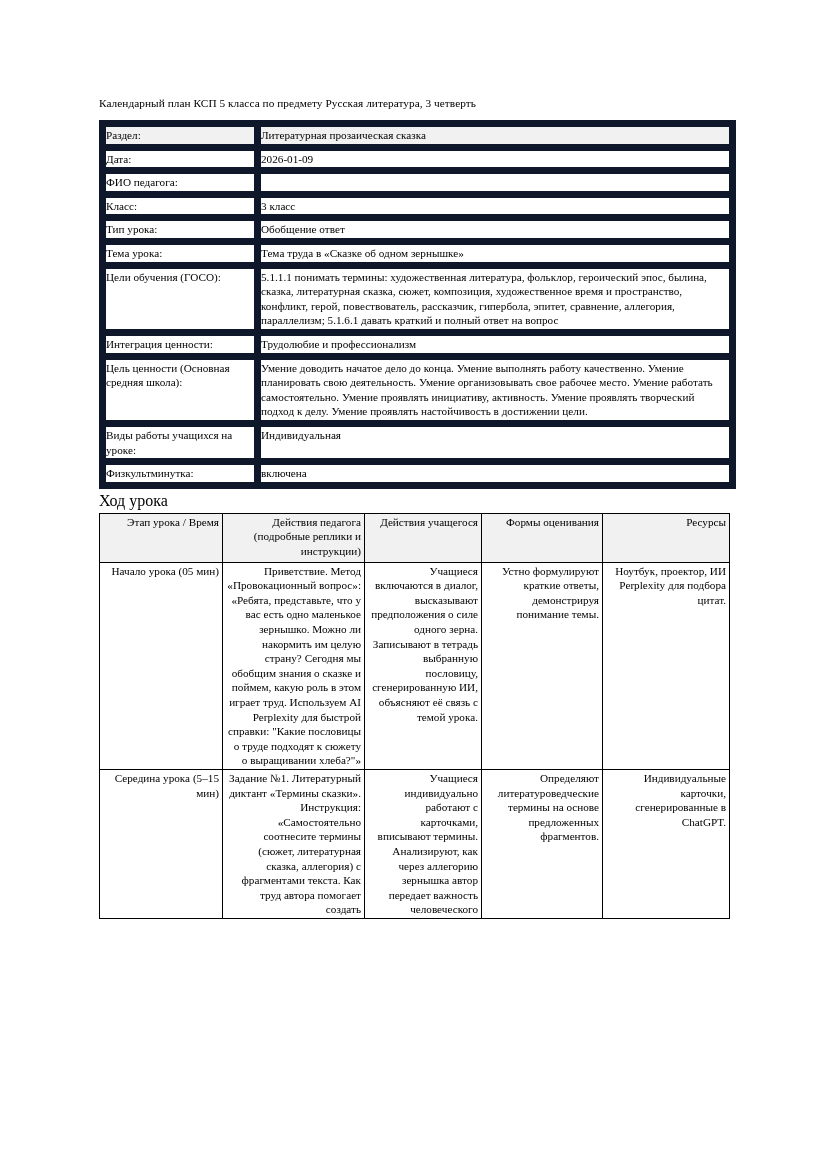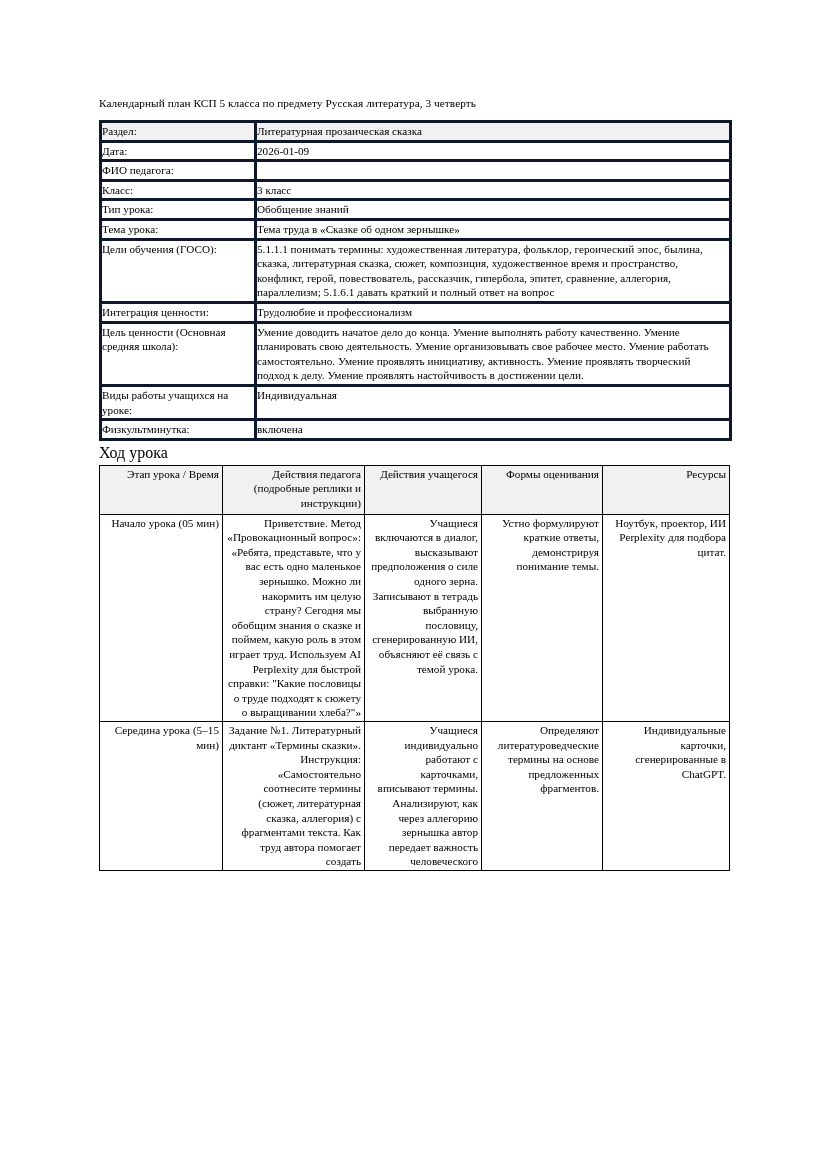--- a/index.html
+++ b/index.html
@@ -44,21 +44,21 @@
   }
   table.doc-table {
     border-collapse: collapse;
     width: 630px;
     table-layout: fixed;
     font-size: 11.2px;
     line-height: 14.6px;
   }
   table.doc-table td,
   table.doc-table th {
-    border: 3px solid #0f172a;
+    border: 7px solid #0f172a;
     padding: 1px 3px 1px 0;
     vertical-align: top;
     text-align: left;
     font-weight: normal;
     word-wrap: break-word;
     overflow-wrap: break-word;
     hyphens: none;
   }
   
   .t1-col-label { width: 155px; }
@@ -121,21 +121,21 @@
         <tr>
           <td>ФИО педагога:</td>
           <td class="empty-cell"></td>
         </tr>
         <tr>
           <td>Класс:</td>
           <td>3 класс</td>
         </tr>
         <tr>
           <td>Тип урока:</td>
-          <td>Обобщение знаний</td>
+          <td>Обобщение ответ</td>
         </tr>
         <tr>
           <td>Тема урока:</td>
           <td>Тема труда в «Сказке об одном зернышке»</td>
         </tr>
         <tr>
           <td>Цели обучения (ГОСО):</td>
           <td>5.1.1.1 понимать термины: художественная литература, фольклор, героический эпос, былина, сказка, литературная сказка, сюжет, композиция, художественное время и пространство, конфликт, герой, повествователь, рассказчик, гипербола, эпитет, сравнение, аллегория, параллелизм; 5.1.6.1 давать краткий и полный ответ на вопрос</td>
         </tr>
         <tr>

